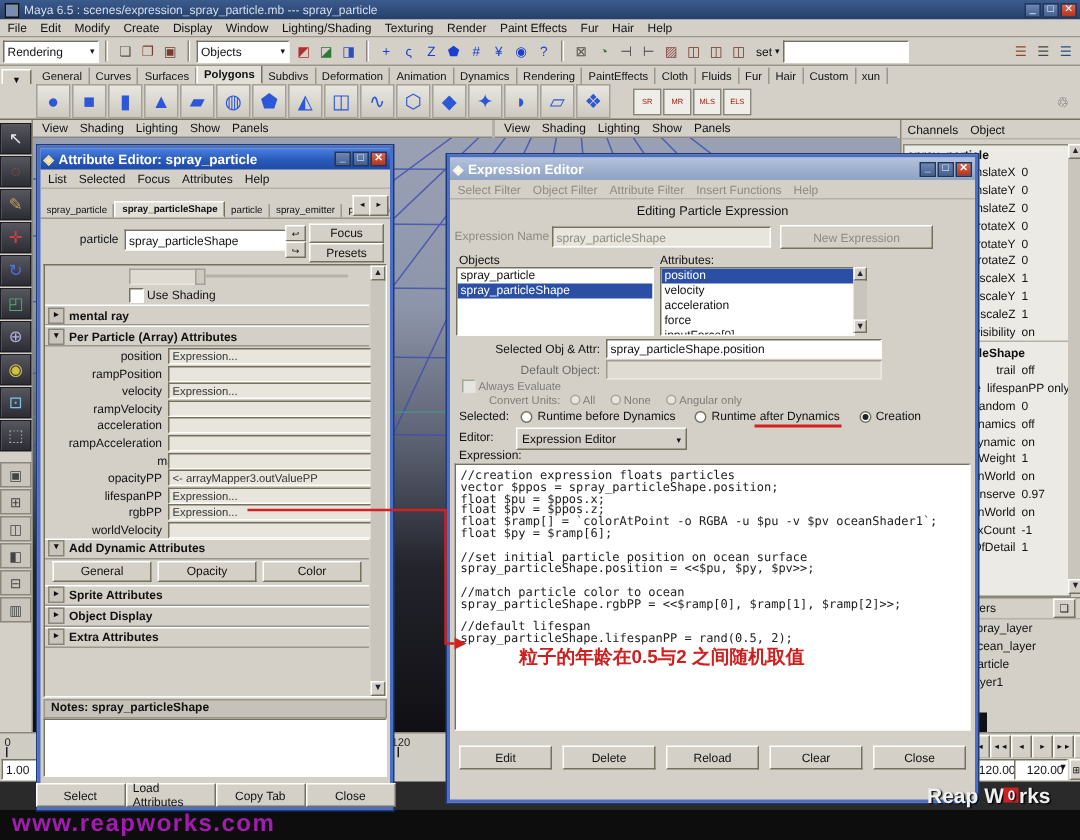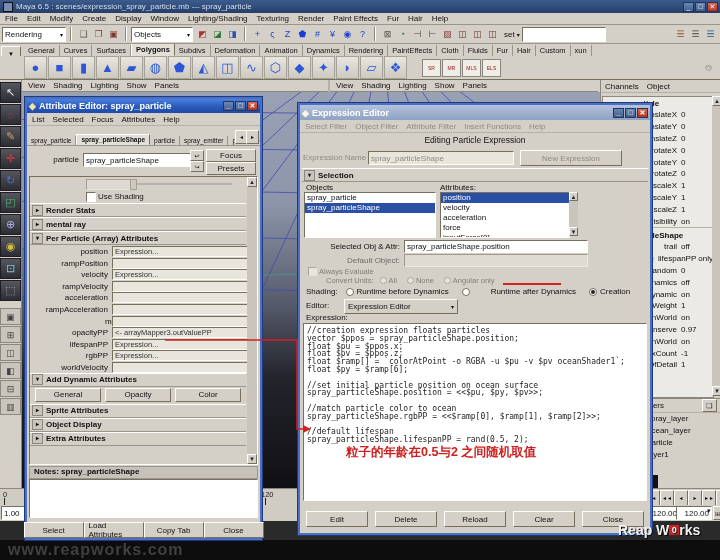--- a/index.html
+++ b/index.html
@@ -452,21 +452,21 @@
   </div>
   <div class="abs" style="left:0;top:505px;width:720px;height:16px;background:#cfccc4;z-index:3">
     <span class="abs field" style="left:1px;top:1px;width:22px;height:12px">1.00</span>
     <span class="abs field" style="left:640px;top:1px;width:34px;height:12px;justify-content:flex-end">120.00</span>
     <span class="abs field" style="left:676px;top:1px;width:30px;height:12px;justify-content:flex-end">120.00</span>
     <span class="abs" style="left:707px;top:2px;font-size:7px">▾</span>
     <span class="abs btn" style="left:713px;top:1px;width:7px;height:12px;font-size:6px">⊞</span>
   </div>
   <div class="abs" style="left:0;top:521px;width:720px;height:19px;background:#2a2a2a;z-index:3"></div>
   <div class="abs" style="left:0;top:540px;width:720px;height:20px;background:#0d0d0d;z-index:3"></div>
-  <div class="abs" style="left:8px;top:541px;font-size:16px;font-weight:bold;color:#404040;letter-spacing:1px;z-index:4">www.reapworks.com</div>
+  <div class="abs" style="left:8px;top:541px;font-size:16px;font-weight:bold;color:#a21caf;letter-spacing:1px;z-index:4">www.reapworks.com</div>
 
   <div class="abs window ae" style="left:25px;top:97px;width:233px;height:439px;z-index:5">
     <div class="wtitle">
       <span class="ico">◈</span>
       <span style="flex:1;white-space:nowrap;overflow:hidden">Attribute Editor: spray_particle</span>
       <span class="winbtn">_</span>
       <span class="winbtn" style="margin:0 1px">□</span>
       <span class="winbtn close">✕</span>
     </div>
     <div class="wmenu">
@@ -503,24 +503,20 @@
           <span class="abs field dfield" style="left:56px;top:2px;width:40px;height:9px"></span>
           <span class="abs" style="left:102px;top:6px;width:100px;height:2px;background:#9a968c"></span>
           <span class="abs" style="left:100px;top:2px;width:5px;height:9px;background:#c9c5bc;border:1px solid #75715e"></span>
         </div>
         <div style="position:relative;height:12px">
           <span class="abs check" style="left:56px;top:1px"></span>
           <span class="abs" style="left:68px;top:1px;font-size:8px">Use Shading</span>
         </div>
         <div>
 
-            <div class="hdrrow">
-              <span class="hbox">▸</span>
-              <span>Render Stats</span>
-            </div>
 
             <div class="hdrrow">
               <span class="hbox">▸</span>
               <span>mental ray</span>
             </div>
           </div>
         <div class="hdrrow">
           <span class="hbox">▾</span>
           <span>Per Particle (Array) Attributes</span>
         </div>
@@ -641,24 +637,20 @@
         <span>Object Filter</span>
         <span>Attribute Filter</span>
         <span>Insert Functions</span>
         <span>Help</span>
       </div>
     <div style="height:12px;text-align:center;font-size:8.5px;padding-top:2px">Editing Particle Expression</div>
     <div style="position:relative;height:21px">
       <span class="abs disabledtxt" style="left:3px;top:6px;font-size:8px">Expression Name</span>
       <span class="abs field dfield disabledtxt" style="left:68px;top:4px;width:140px;height:12px">spray_particleShape</span>
       <span class="abs btn disabledtxt" style="left:220px;top:3px;width:100px;height:14px">New Expression</span>
-    </div>
-    <div class="hdrrow" style="margin:0 2px">
-      <span class="hbox">▾</span>
-      <span>Selection</span>
     </div>
     <div style="position:relative;height:10px">
       <span class="abs" style="left:6px;top:1px;font-size:8px">Objects</span>
       <span class="abs" style="left:140px;top:1px;font-size:8px">Attributes:</span>
     </div>
     <div style="position:relative;height:47px">
       <div class="abs sunken" style="left:4px;top:0;width:130px;height:44px;background:#fff;overflow:hidden">
 
       <div class="listitem" data-selected="false">spray_particle</div>
           <div class="listitem" data-selected="true">spray_particleShape</div>
@@ -700,29 +692,29 @@
             <span class="radio" style="width:7px;height:7px"></span>
             <span style="font-size:7.5px">None</span>
           </span>
           <span style="display:flex;align-items:center;gap:2px">
             <span class="radio" style="width:7px;height:7px"></span>
             <span style="font-size:7.5px">Angular only</span>
           </span>
         </span>
     </div>
     <div style="position:relative;height:13px;display:flex;align-items:center;gap:8px;padding-left:6px">
-      <span style="font-size:8px">Shading:</span>
+      <span style="font-size:8px">Selected:</span>
       <span style="display:flex;gap:13px">
 
           <span style="display:flex;align-items:center;gap:3px">
             <span class="radio"></span>
             <span style="font-size:8px;white-space:nowrap">Runtime before Dynamics</span>
           </span>
 
-          <span style="display:flex;align-items:center;gap:21px">
+          <span style="display:flex;align-items:center;gap:3px">
             <span class="radio"></span>
             <span style="font-size:8px;white-space:nowrap">Runtime after Dynamics</span>
           </span>
 
           <span style="display:flex;align-items:center;gap:3px">
             <span class="radio on"></span>
             <span style="font-size:8px;white-space:nowrap">Creation</span>
           </span>
         </span>
     </div>

